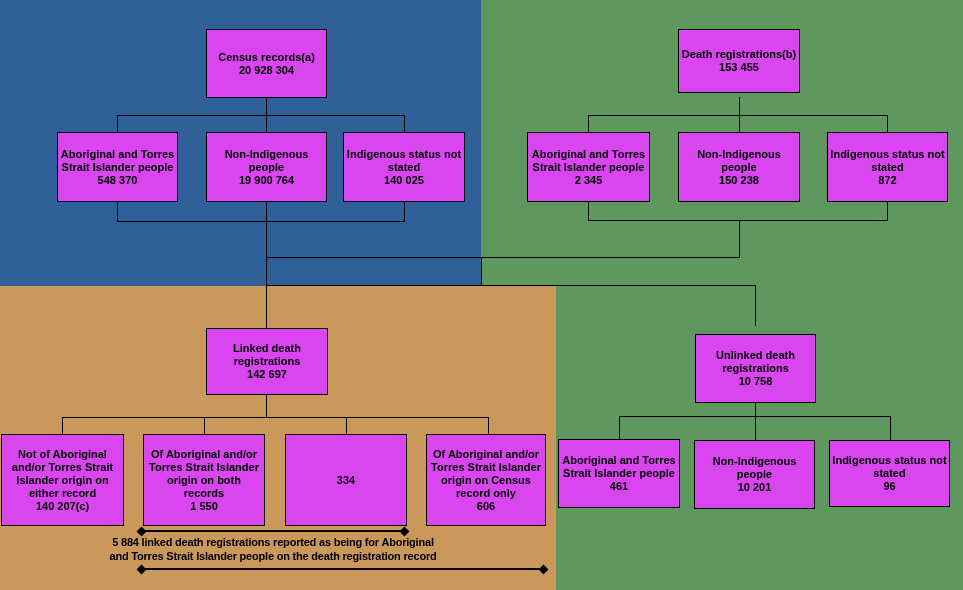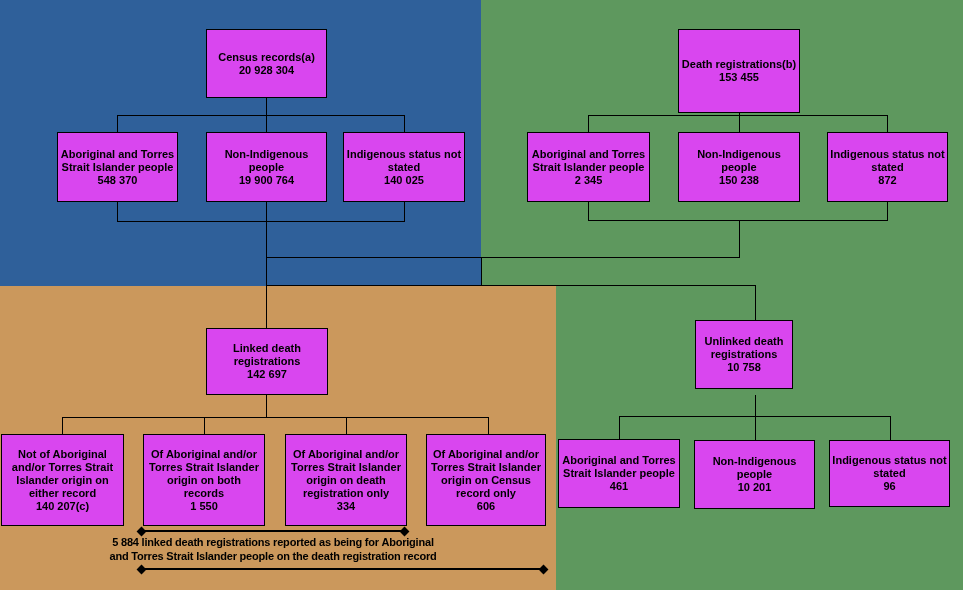--- a/index.html
+++ b/index.html
@@ -98,21 +98,21 @@
   </div>
   <div class="box" style="left:206px;top:132px;width:121px;height:70px">
     <span class="lbl">Non-Indigenous people</span>
     <span class="val">19 900 764</span>
   </div>
   <div class="box" style="left:343px;top:132px;width:122px;height:70px">
     <span class="lbl">Indigenous status not stated</span>
     <span class="val">140 025</span>
   </div>
 
-  <div class="box" style="left:678px;top:29px;width:122px;height:84px">
+  <div class="box" style="left:678px;top:29px;width:122px;height:64px">
     <span class="lbl">Death registrations(b)</span>
     <span class="val">153 455</span>
   </div>
   <div class="box" style="left:527px;top:132px;width:123px;height:70px">
     <span class="lbl">Aboriginal and Torres Strait Islander people</span>
     <span class="val">2 345</span>
   </div>
   <div class="box" style="left:678px;top:132px;width:122px;height:70px">
     <span class="lbl">Non-Indigenous people</span>
     <span class="val">150 238</span>
@@ -128,29 +128,28 @@
   </div>
   <div class="box" style="left:1px;top:434px;width:123px;height:92px">
     <span class="lbl">Not of Aboriginal and/or Torres Strait Islander origin on either record</span>
     <span class="val">140 207(c)</span>
   </div>
   <div class="box" style="left:143px;top:434px;width:122px;height:92px">
     <span class="lbl">Of Aboriginal and/or Torres Strait Islander origin on both records</span>
     <span class="val">1 550</span>
   </div>
   <div class="box" style="left:285px;top:434px;width:122px;height:92px">
-    <span class="lbl">Of Aboriginal and/or Torres Strait Islander origin on death registration only</span>
     <span class="val">334</span>
   </div>
   <div class="box" style="left:426px;top:434px;width:120px;height:92px">
     <span class="lbl">Of Aboriginal and/or Torres Strait Islander origin on Census record only</span>
     <span class="val">606</span>
   </div>
 
-  <div class="box" style="left:695px;top:320px;width:98px;height:69px">
+  <div class="box" style="left:695px;top:334px;width:121px;height:69px">
     <span class="lbl">Unlinked death registrations</span>
     <span class="val">10 758</span>
   </div>
   <div class="box" style="left:558px;top:439px;width:122px;height:69px">
     <span class="lbl">Aboriginal and Torres Strait Islander people</span>
     <span class="val">461</span>
   </div>
   <div class="box" style="left:694px;top:440px;width:121px;height:69px">
     <span class="lbl">Non-Indigenous people</span>
     <span class="val">10 201</span>

